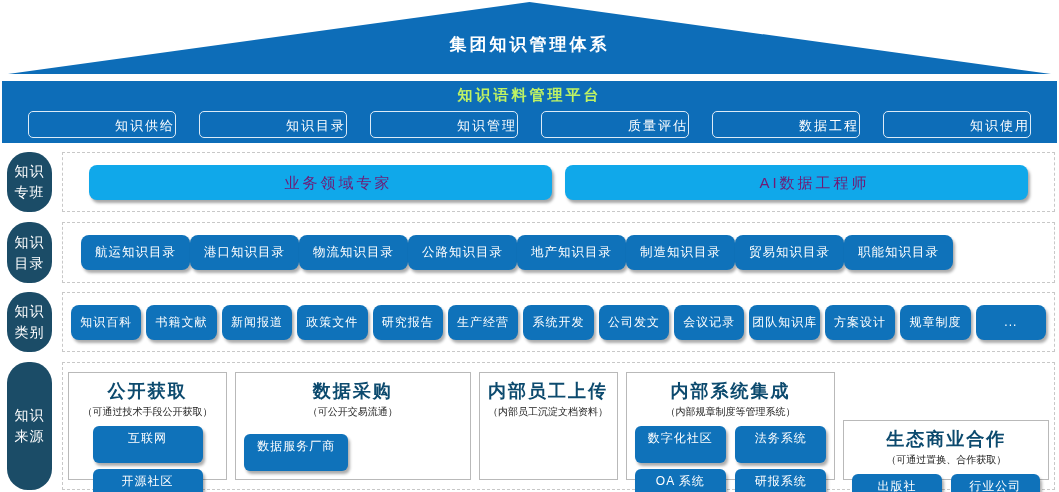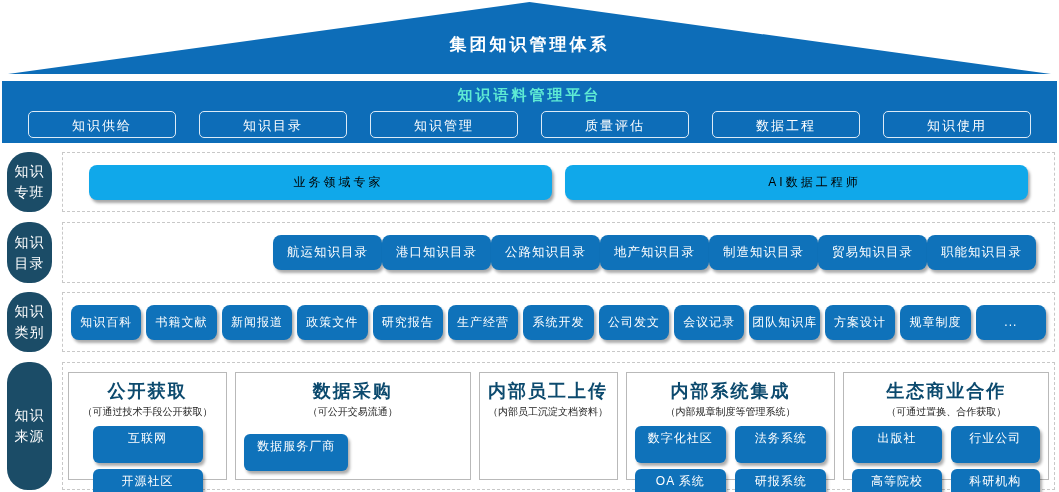--- a/index.html
+++ b/index.html
@@ -9,56 +9,56 @@
   
   .roof{position:absolute;left:8px;top:2px;width:1043px;height:72px;
     background:#0d6db8;-webkit-clip-path:polygon(50% 0,100% 100%,0 100%);
     clip-path:polygon(50% 0,100% 100%,0 100%);}
   .roof-title{position:absolute;left:0;bottom:9px;width:100%;text-align:center;
     color:#fff;font-weight:bold;font-size:17px;letter-spacing:3px;}
 
   
   .banner{position:absolute;left:2px;top:81px;width:1055px;height:62px;
     background:#0d6db8;box-sizing:border-box;}
-  .banner-title{text-align:center;color:#5eead4;font-weight:bold;font-size:15px;
+  .banner-title{text-align:center;color:#bef264;font-weight:bold;font-size:15px;
     letter-spacing:3px;padding-top:5px;}
   .banner-buttons{display:flex;justify-content:center;gap:23px;margin-top:6px;}
-  .banner-btn{width:148px;height:27px;line-height:27px;text-align:center;
+  .banner-btn{width:148px;height:27px;line-height:27px;text-align:right;
     color:#fff;font-size:13px;letter-spacing:2px;border:1px solid #dcebf7;
     border-radius:5px;box-sizing:border-box;cursor:pointer;}
 
   
   .row-label{position:absolute;left:7px;width:45px;background:#1b4c67;color:#fff;
     display:flex;flex-direction:column;align-items:center;justify-content:center;
     font-size:14px;line-height:21px;letter-spacing:1px;border-radius:21px;}
   .row-body{position:absolute;left:62px;width:993px;border:1px dashed #c8c8c8;
     background:#fff;box-sizing:border-box;}
 
   
   .team-body{display:flex;align-items:center;gap:13px;padding:0 26px;}
-  .cyan-btn{flex:1;height:35px;line-height:35px;text-align:center;color:#000000;
-    background:#10a8ea;border-radius:8px;font-size:12px;letter-spacing:3px;
+  .cyan-btn{flex:1;height:35px;line-height:35px;text-align:center;color:#701a75;
+    background:#10a8ea;border-radius:8px;font-size:15px;letter-spacing:3px;
     box-shadow:2px 3px 3px rgba(0,0,0,0.35);cursor:pointer;padding-left:36px;}
 
   
-  .catalog-body{display:flex;align-items:center;justify-content:flex-end;
+  .catalog-body{display:flex;align-items:center;justify-content:flex-start;
     padding:0 18px;}
   .blue-btn{background:#0f72ba;color:#fff;text-align:center;border-radius:8px;
     box-shadow:2px 3px 3px rgba(0,0,0,0.33);cursor:pointer;}
   .catalog-btn{width:109px;height:35px;line-height:35px;font-size:12.5px;letter-spacing:1px;}
 
   
   .category-body{display:flex;align-items:center;justify-content:center;gap:5px;padding:0 8px;}
   .category-btn{flex:1;height:35px;line-height:35px;font-size:12px;letter-spacing:1px;}
 
   
   .source-body{display:flex;gap:8px;padding:9px 5px;align-items:stretch;}
   .src-group{border:1px solid #b9b9b9;background:#fff;box-sizing:border-box;
     display:flex;flex-direction:column;align-items:center;padding:6px 8px 8px;}
-  .g1{width:160px;} .g2{width:237px;} .g3{width:140px;} .g4{width:211px;} .g5{width:207px;}
+  .g1{width:160px;} .g2{width:237px;} .g3{width:140px;} .g4{width:211px;} .g5{width:207px;margin-top:48px;}
   .src-title{font-weight:bold;font-size:18px;letter-spacing:2px;color:#0c4a6e;}
   .src-subtitle{font-size:10px;color:#222;margin-top:2px;white-space:nowrap;}
   .src-items{margin-top:7px;display:grid;gap:6px 9px;width:100%;align-content:end;flex:1;}
   .cols1{grid-template-columns:110px;justify-content:center;}
   .cols2{grid-template-columns:1fr 1fr;}
   .src-btn{height:37px;line-height:25px;font-size:12px;border-radius:6px;letter-spacing:1px;}
 </style>
 </head>
 <body>
 
@@ -88,20 +88,21 @@
     <div class="cyan-btn">AI数据工程师</div>
   </div>
 
   <div class="row-label" style="top:222px;height:61px;">
     <span>知识</span>
     <span>目录</span>
   </div>
   <div class="row-body catalog-body" style="top:222px;height:61px;">
     <div class="blue-btn catalog-btn">航运知识目录</div>
     <div class="blue-btn catalog-btn">港口知识目录</div>
+    <div class="blue-btn catalog-btn">物流知识目录</div>
     <div class="blue-btn catalog-btn">公路知识目录</div>
     <div class="blue-btn catalog-btn">地产知识目录</div>
     <div class="blue-btn catalog-btn">制造知识目录</div>
     <div class="blue-btn catalog-btn">贸易知识目录</div>
     <div class="blue-btn catalog-btn">职能知识目录</div>
   </div>
 
   <div class="row-label" style="top:292px;height:60px;">
     <span>知识</span>
     <span>类别</span>

